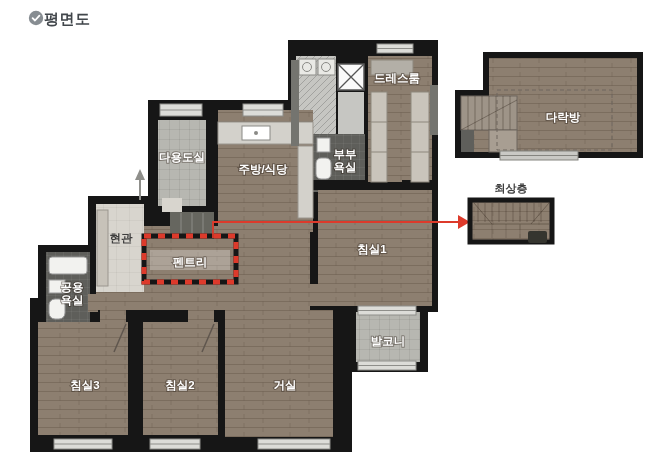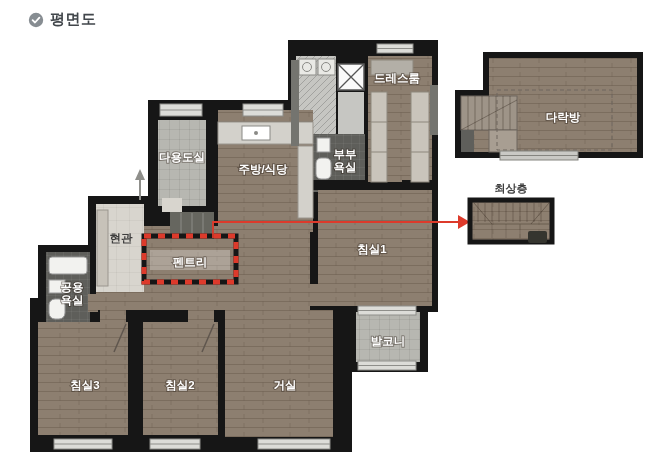--- a/index.html
+++ b/index.html
@@ -1,18 +1,18 @@
 <!DOCTYPE html>
 <html><head>
 <meta charset="utf-8">
 <style>
   html,body{margin:0;padding:0;background:#ffffff;}
   .stage{position:relative;width:662px;height:467px;background:#fff;overflow:hidden;
          font-family:"Liberation Sans",sans-serif;}
-  .title-row{position:absolute;left:28px;top:10px;display:flex;align-items:center;gap:6px;}
+  .title-row{position:absolute;left:28px;top:10px;display:flex;align-items:flex-start;}
   .title-row .t{font-size:15px;font-weight:bold;color:#41464b;letter-spacing:.5px;}
   svg.plan{position:absolute;left:0;top:0;}
   .rlabel{font:bold 11.5px "Liberation Sans",sans-serif;fill:#ffffff;
           stroke:rgba(50,40,30,.45);stroke-width:2px;paint-order:stroke;text-anchor:middle;}
   .dlabel{font:bold 11px "Liberation Sans",sans-serif;fill:#3e3e3e;text-anchor:middle;}
 </style>
 </head>
 <body>
 
 <div class="stage">

